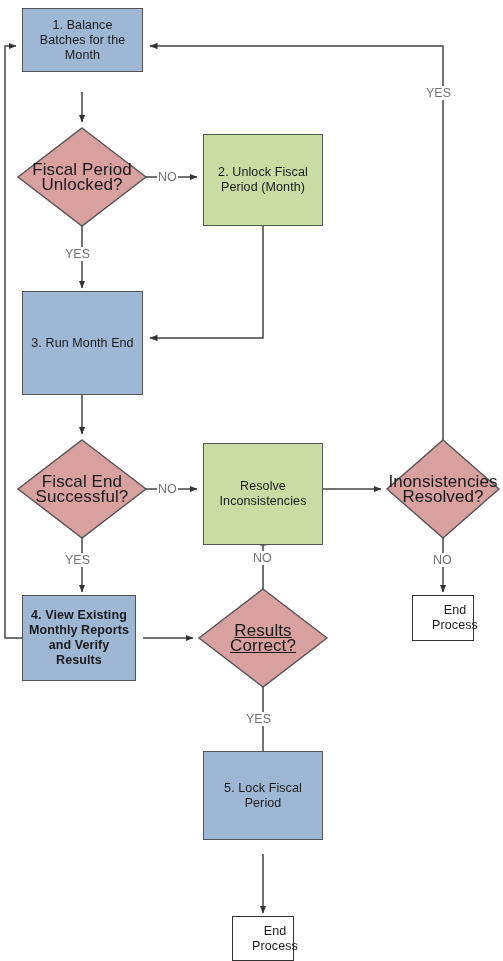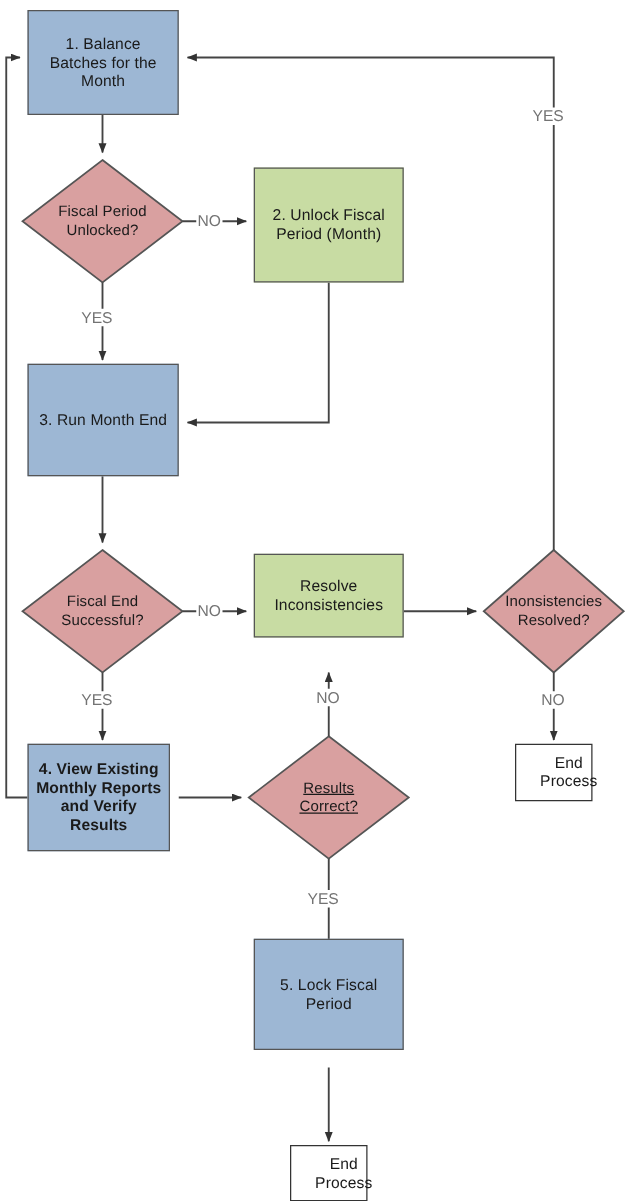--- a/index.html
+++ b/index.html
@@ -48,21 +48,21 @@
     white-space: pre-line;
   }
   .node-decision {
     background: transparent;
     border: none;
   }
   .diamond-text {
     position: relative;
     z-index: 2;
     white-space: pre-line;
-    font-size: 12px;
+    font-size: 17px;
     line-height: 15px;
     color: #1a1a1a;
   }
   .edge-label {
     position: absolute;
     font-size: 12.5px;
     color: #737373;
     background: #ffffff;
     padding: 0 1px;
     line-height: 14px;
@@ -113,46 +113,46 @@
 
       <line x1="263" y1="687" x2="263" y2="762" marker-end="url(#arrow)"></line>
 
       <line x1="263" y1="854" x2="263" y2="913" marker-end="url(#arrow)"></line>
 
       <path d="M22,638 L5,638 L5,46 L16,46" marker-end="url(#arrow)"></path>
 
     </g>
   </svg>
 
-  <div class="node node-process node-blue" style="left:22px; top:8px; width:121px; height:84px;">
+  <div class="node node-process node-blue" style="left:22px; top:8px; width:121px; height:64px;">
     <span class="node-label">1. Balance
 Batches for the
 Month</span>
   </div>
 
   <div class="node node-decision" style="left:18px; top:128px; width:128px; height:98px;">
     <span class="diamond-text">Fiscal Period
 Unlocked?</span>
   </div>
 
   <div class="node node-process node-green" style="left:203px; top:134px; width:120px; height:92px;">
     <span class="node-label">2. Unlock Fiscal
 Period (Month)</span>
   </div>
 
-  <div class="node node-process node-blue" style="left:22px; top:291px; width:121px; height:90px;">
+  <div class="node node-process node-blue" style="left:22px; top:291px; width:121px; height:104px;">
     <span class="node-label">3. Run Month End</span>
   </div>
 
   <div class="node node-decision" style="left:18px; top:440px; width:128px; height:98px;">
     <span class="diamond-text">Fiscal End
 Successful?</span>
   </div>
 
-  <div class="node node-process node-green" style="left:203px; top:443px; width:120px; height:67px;">
+  <div class="node node-process node-green" style="left:203px; top:443px; width:120px; height:102px;">
     <span class="node-label">Resolve
 Inconsistencies</span>
   </div>
 
   <div class="node node-decision" style="left:387px; top:440px; width:112px; height:98px;">
     <span class="diamond-text">Inonsistencies
 Resolved?</span>
   </div>
 
   <div class="node node-white" style="left:412px; top:595px; width:62px; height:46px;">

